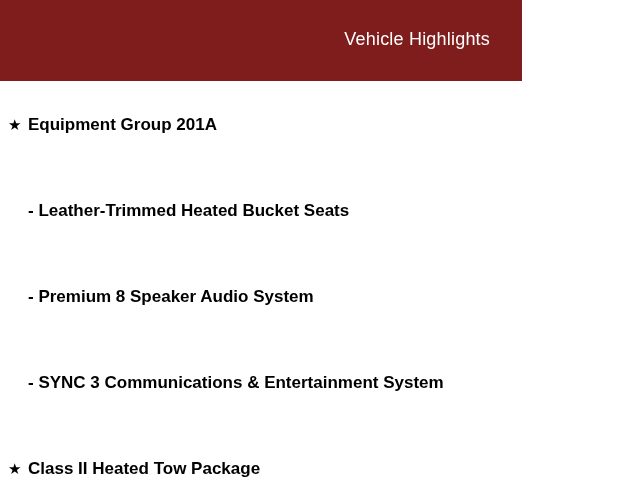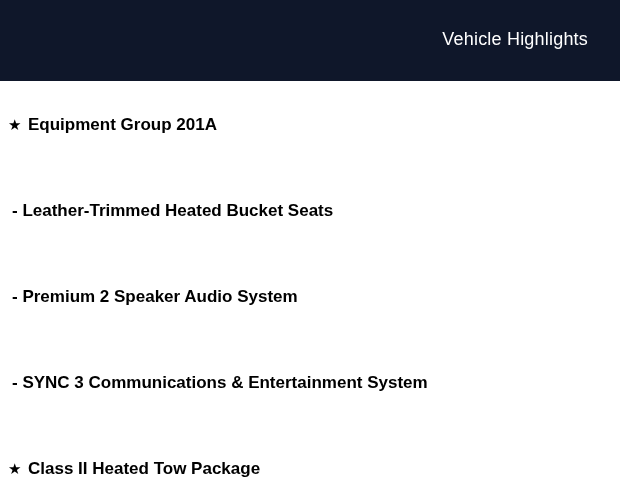--- a/index.html
+++ b/index.html
@@ -16,23 +16,23 @@
   .page {
     position: relative;
     width: 640px;
     height: 480px;
     background: #ffffff;
   }
   .header-bar {
     position: absolute;
     top: 0;
     left: 0;
-    width: 620px;
+    width: 522px;
     height: 81px;
-    background: #0f172a;
+    background: #7f1d1d;
     box-sizing: border-box;
   }
   .header-title {
     position: absolute;
     right: 32px;
     top: 29px;
     color: #ffffff;
     font-size: 18px;
     letter-spacing: 0.2px;
     white-space: nowrap;
@@ -52,21 +52,21 @@
     font-size: 17px;
     color: #000000;
     line-height: 20px;
     white-space: nowrap;
   }
   .hl-item.level0 {
     padding-left: 28px;
     margin-bottom: 0;
   }
   .hl-item.level1 {
-    padding-left: 12px;
+    padding-left: 28px;
   }
   .bullet {
     position: absolute;
     left: 8px;
     top: 0px;
     font-size: 15px;
     line-height: 20px;
     color: #000000;
   }
   .row-spacer-large { height: 66px; }
@@ -91,21 +91,21 @@
 
     <div class="row-spacer-large"></div>
 
     <div class="hl-item level1">
       <span class="hl-text">- Leather-Trimmed Heated Bucket Seats</span>
     </div>
 
     <div class="row-spacer-large"></div>
 
     <div class="hl-item level1">
-      <span class="hl-text">- Premium 2 Speaker Audio System</span>
+      <span class="hl-text">- Premium 8 Speaker Audio System</span>
     </div>
 
     <div class="row-spacer-large"></div>
 
     <div class="hl-item level1">
       <span class="hl-text">- SYNC 3 Communications &amp; Entertainment System</span>
     </div>
 
     <div class="row-spacer-large"></div>
 

